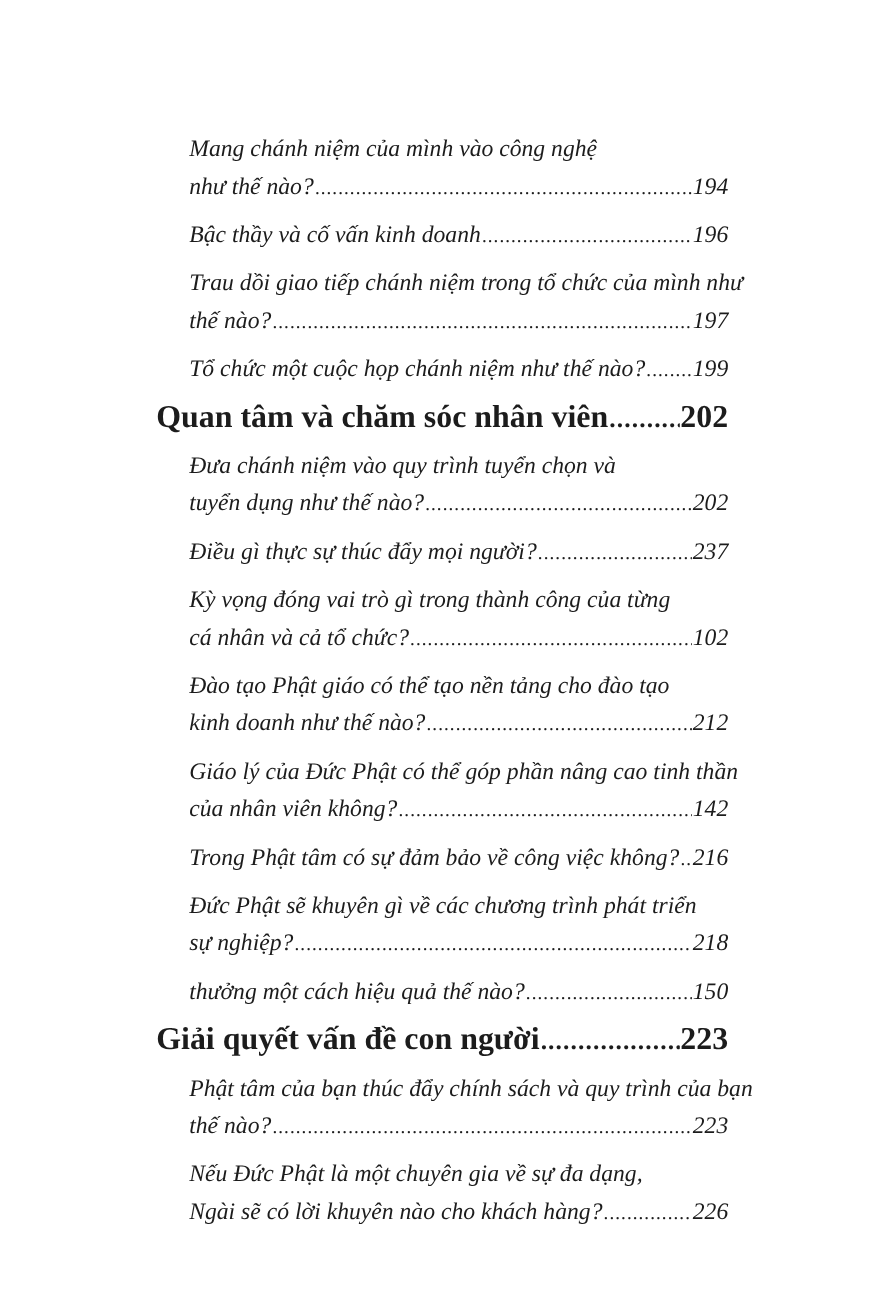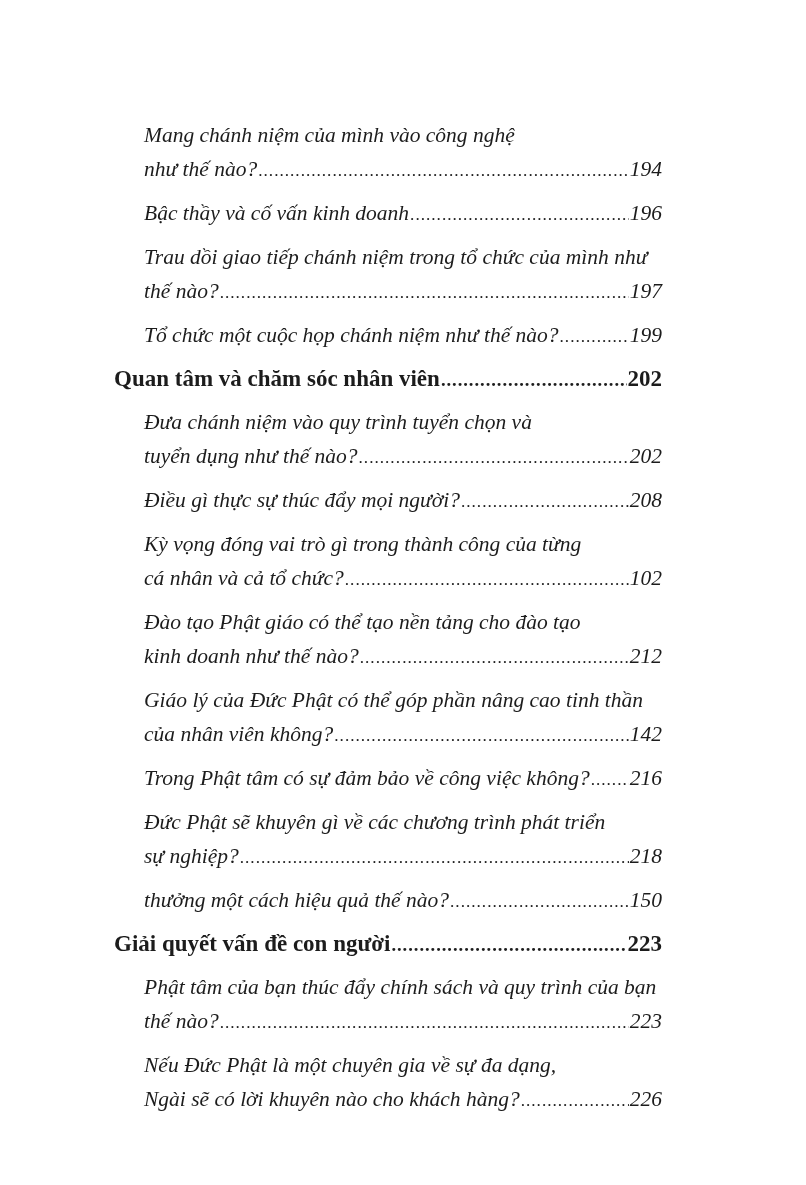--- a/index.html
+++ b/index.html
@@ -18,29 +18,30 @@
     .toc {
       position: absolute;
       left: 114px;
       top: 118px;
       width: 548px;
     }
     .entry {
       position: relative;
       font-size: 21.5px;
       line-height: 34px;
+      margin-left: 28px;
     }
     .entry.sub {
       font-style: italic;
       padding-left: 30px;
       margin-bottom: 8px;
     }
     .entry.section {
       font-weight: bold;
-      font-size: 23px;
+      font-size: 29px;
       margin-bottom: 8px;
       padding-left: 0;
     }
     .line {
       display: block;
       white-space: nowrap;
     }
     .last-line {
       display: flex;
       align-items: baseline;
@@ -112,21 +113,21 @@
       <div class="last-line">
         <span class="text">tuyển dụng như thế nào?</span>
         <span class="leader"></span>
         <span class="page">202</span>
       </div>
     </div>
     <div class="entry sub">
       <div class="last-line">
         <span class="text">Điều gì thực sự thúc đẩy mọi người?</span>
         <span class="leader"></span>
-        <span class="page">208</span>
+        <span class="page">237</span>
       </div>
     </div>
     <div class="entry sub">
       <span class="line">Kỳ vọng đóng vai trò gì trong thành công của từng</span>
       <div class="last-line">
         <span class="text">cá nhân và cả tổ chức?</span>
         <span class="leader"></span>
         <span class="page">102</span>
       </div>
     </div>

